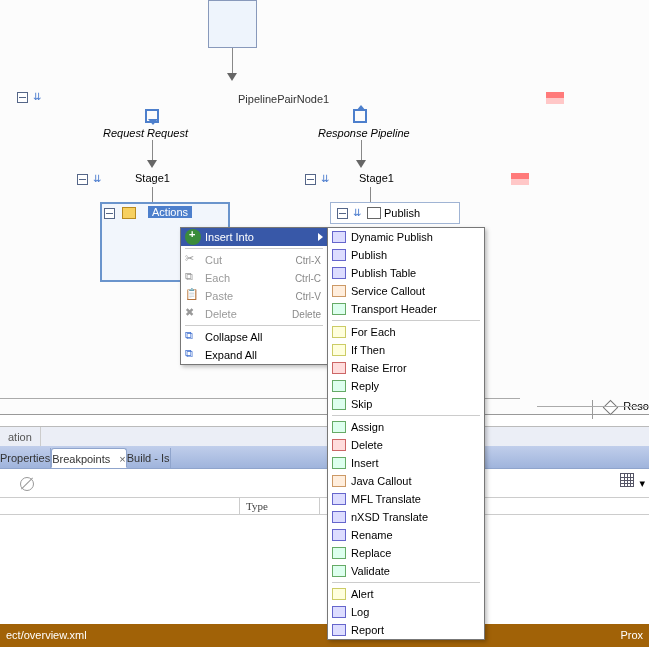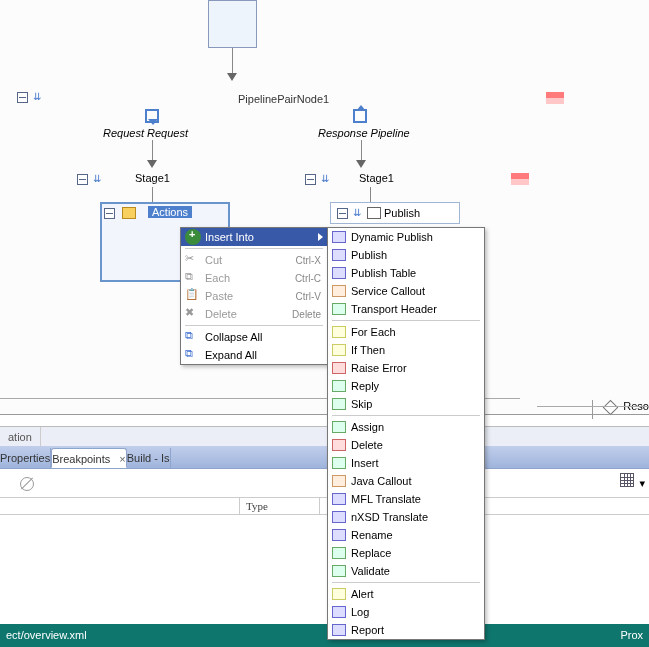--- a/index.html
+++ b/index.html
@@ -55,21 +55,21 @@
   .lower { position: absolute; left: 0; right: 0; top: 468px; bottom: 23px; background: #fff; border-top: 1px solid #8fa4cc; z-index: 1; }
   .lower-toolbar { position: absolute; right: 4px; top: 4px; }
   .gridicn { display:inline-block; width: 14px; height: 14px; background: linear-gradient(#fff,#fff); border: 1px solid #556; position: relative; }
   .gridicn::before { content:""; position:absolute; left:3px; top:0; width:1px; height:12px; background:#556; box-shadow: 3px 0 #556, 6px 0 #556; }
   .gridicn::after { content:""; position:absolute; left:0; top:3px; width:12px; height:1px; background:#556; box-shadow: 0 3px #556, 0 6px #556; }
   .filter-row { position: absolute; left: 20px; top: 8px; }
   .oslash { display:inline-block; width: 14px; height: 14px; border: 1px solid #999; border-radius: 50%; position: relative; background:#fff; }
   .oslash::before { content:""; position:absolute; left: -2px; top: 5px; width: 16px; height: 1px; background: #999; transform: rotate(-45deg); }
   .col-hdr { position: absolute; left: 0; right: 0; top: 28px; height: 18px; border-top: 1px solid #ccc; border-bottom: 1px solid #ccc; display: flex; }
   .col { padding: 2px 6px; border-right: 1px solid #ccc; color: #444; font-family: Liberation Serif, serif; }
-  .status { position: absolute; left: 0; right: 0; bottom: 0; height: 23px; background: #0f766e; color: #fff; line-height: 23px; padding: 0 6px; display: flex; justify-content: space-between; }
+  .status { position: absolute; left: 0; right: 0; bottom: 0; height: 23px; background: #a16207; color: #fff; line-height: 23px; padding: 0 6px; display: flex; justify-content: space-between; }
   .relief-row { position: absolute; left: 0; right: 0; top: 426px; height: 20px; background: #ebeef6; border-top: 1px solid #bbb; }
   .relief-tab { display:inline-block; height: 20px; line-height: 20px; padding: 0 8px; border-right: 1px solid #ccc; color: #555; }
   .take-right { position: absolute; right: 0; top: 400px; height: 19px; border-left: 1px solid #999; padding-left: 8px; }
   .diamond { display:inline-block; width: 11px; height: 11px; transform: rotate(45deg); border: 1px solid #777; background: #fff; margin: 0 4px; vertical-align: middle; }
   .rule { position: absolute; left: 0; top: 398px; width: 520px; height: 1px; background: #aaa; }
   .rule2 { position: absolute; left: 537px; top: 406px; width: 112px; height: 1px; background: #aaa; }
 
   
   .sicn { width: 14px; height: 12px; display:inline-block; border: 1px solid #888; background: #eef; margin-right: 5px; flex-shrink:0; }
   .sicn.o { background: #fed; border-color:#c96; }

